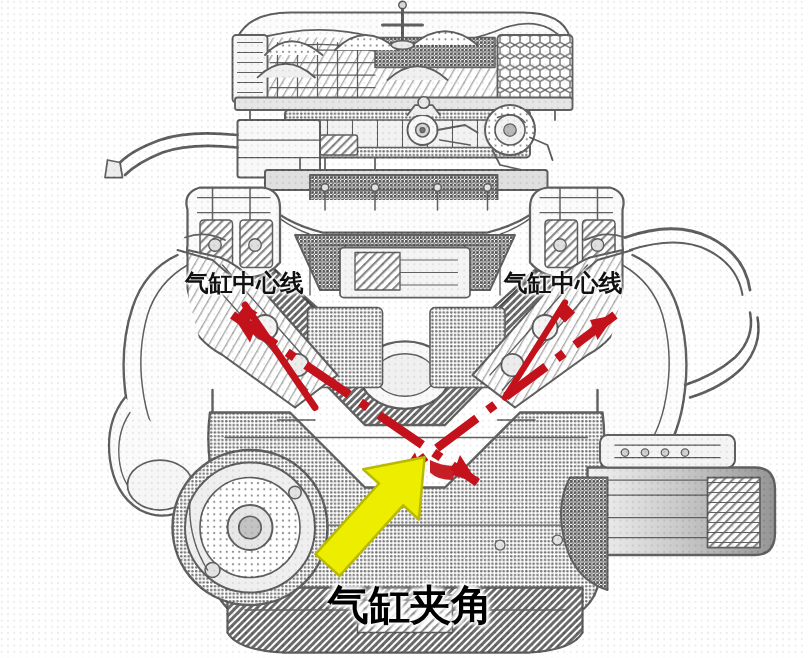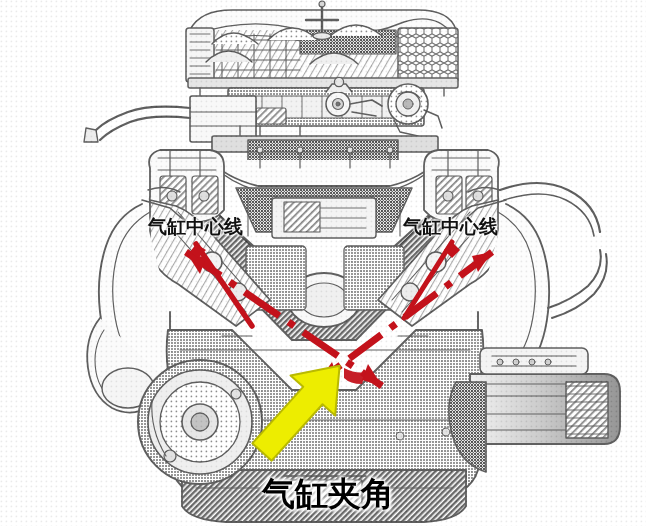--- a/index.html
+++ b/index.html
@@ -12,21 +12,21 @@
     font-family:"DejaVu Sans","Liberation Sans",sans-serif;
     font-weight:bold;
     color:#111111;
     white-space:nowrap;
     letter-spacing:0px;
     text-shadow:0 0 3px #fff, 0 0 2px #fff, 1px 1px 2px #fff, -1px -1px 2px #fff;
   }
   #label-left{left:148px;top:214px;font-size:19px;}
   #label-right{left:403px;top:214px;font-size:19px;}
   #label-bottom{left:262px;top:462px;font-size:33px;color:#000;
-    text-shadow:0 0 5px #fff,0 0 4px #fff,2px 2px 3px #fff,-2px -2px 3px #fff;margin-top:10px;}
+    text-shadow:0 0 5px #fff,0 0 4px #fff,2px 2px 3px #fff,-2px -2px 3px #fff;}
   #overlay-svg{position:absolute;left:0;top:0;width:646px;height:526px;pointer-events:none;}
 </style>
 </head>
 <body>
 
 <div id="stage">
 
   <svg id="engine-art" viewBox="0 0 646 526" xmlns="http://www.w3.org/2000/svg">
     <defs>
       <pattern id="hatchDark" width="4" height="4" patternUnits="userSpaceOnUse" patternTransform="rotate(45)">

